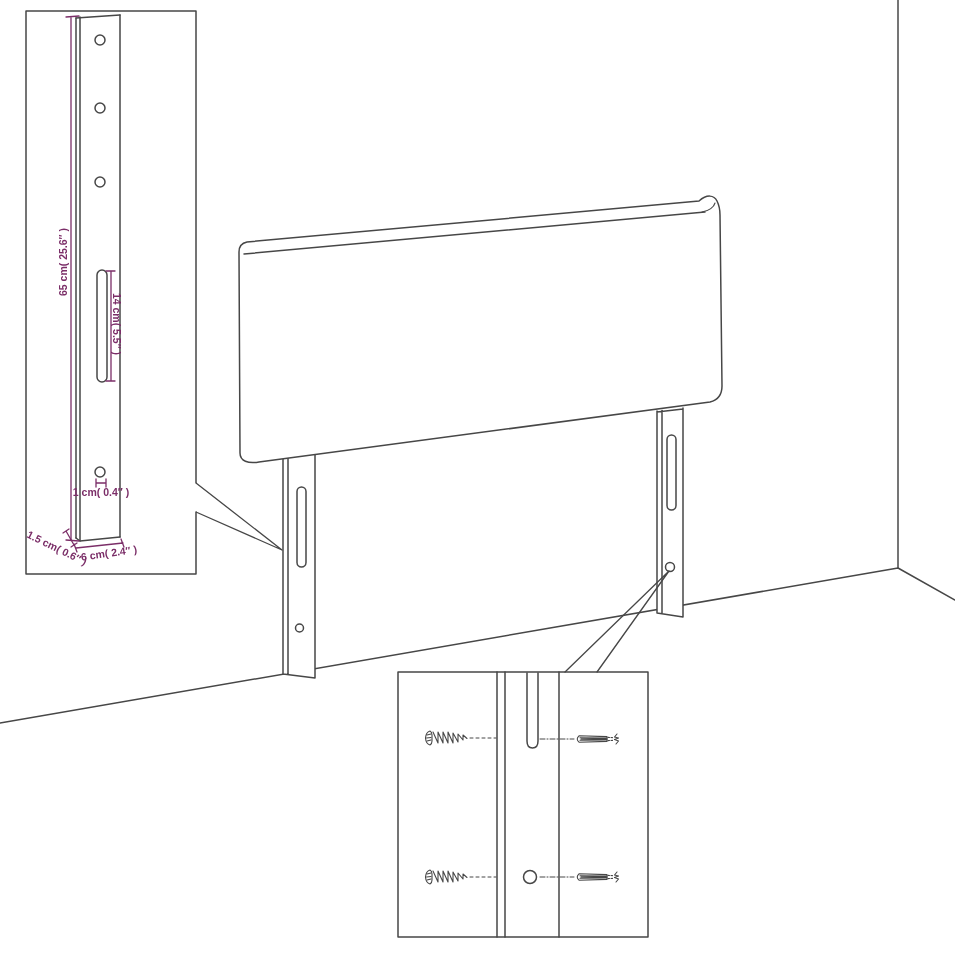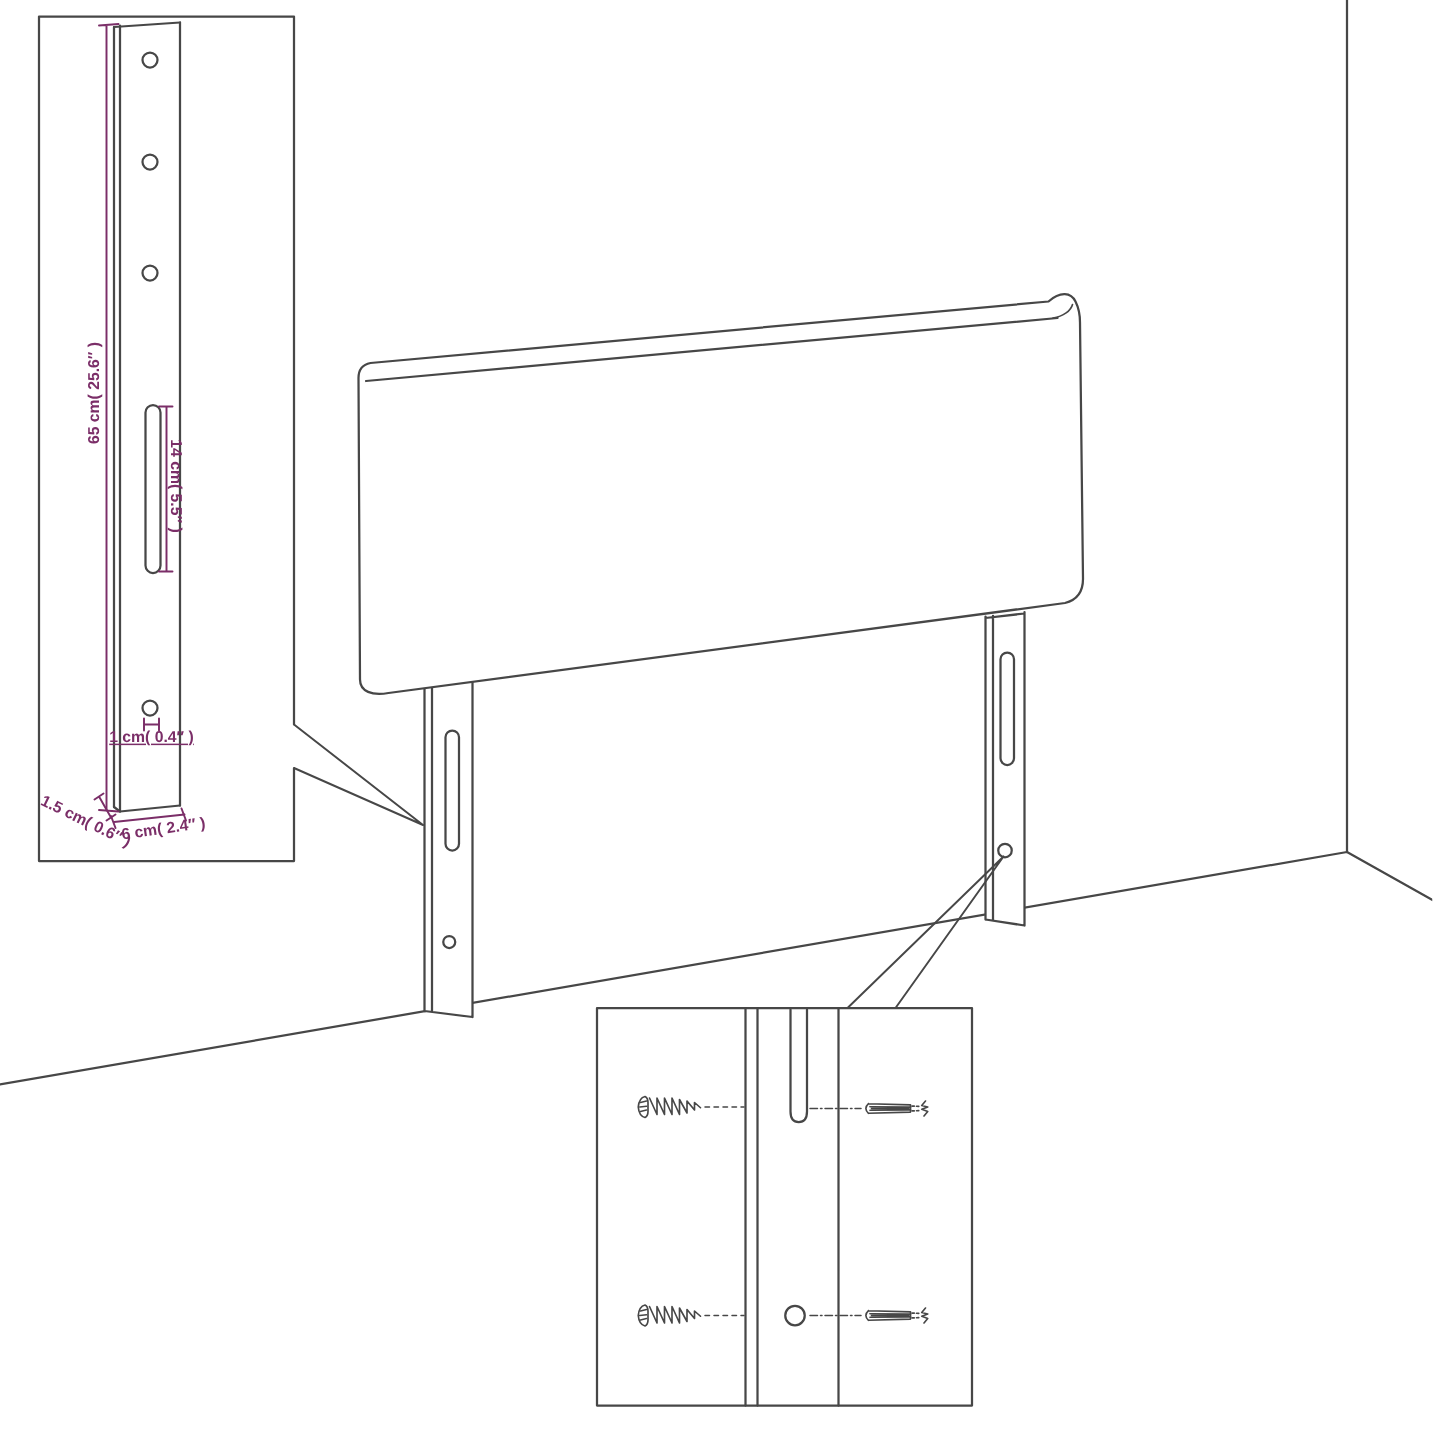--- a/index.html
+++ b/index.html
@@ -105,19 +105,19 @@
       <path class="s dashdot" d="M540,739 L574,739 M540,877 L574,877"></path>
       <use href="#bolt" x="0" y="0" transform="translate(577,739)"></use>
       <use href="#bolt" x="0" y="0" transform="translate(577,877)"></use>
     </g>
   </svg>
 
   <div class="dim" style="left:63px;top:262px;transform:translate(-50%,-50%) rotate(-90deg);">65 cm( 25.6″ )</div>
 
   <div class="dim" style="left:117px;top:324px;transform:translate(-50%,-50%) rotate(90deg);">14 cm( 5.5″ )</div>
 
-  <div class="dim" style="left:101px;top:492px;transform:translate(-50%,-50%);text-decoration:underline;">1 cm( 0.4″ )</div>
+  <div class="dim" style="left:101px;top:492px;transform:translate(-50%,-50%);">1 cm( 0.4″ )</div>
 
   <div class="dim" style="left:57px;top:548px;transform:translate(-50%,-50%) rotate(26deg);">1.5 cm( 0.6″ )</div>
 
   <div class="dim" style="left:109px;top:553px;transform:translate(-50%,-50%) rotate(-8deg);">6 cm( 2.4″ )</div>
 
 </div>
 
 </body></html>

